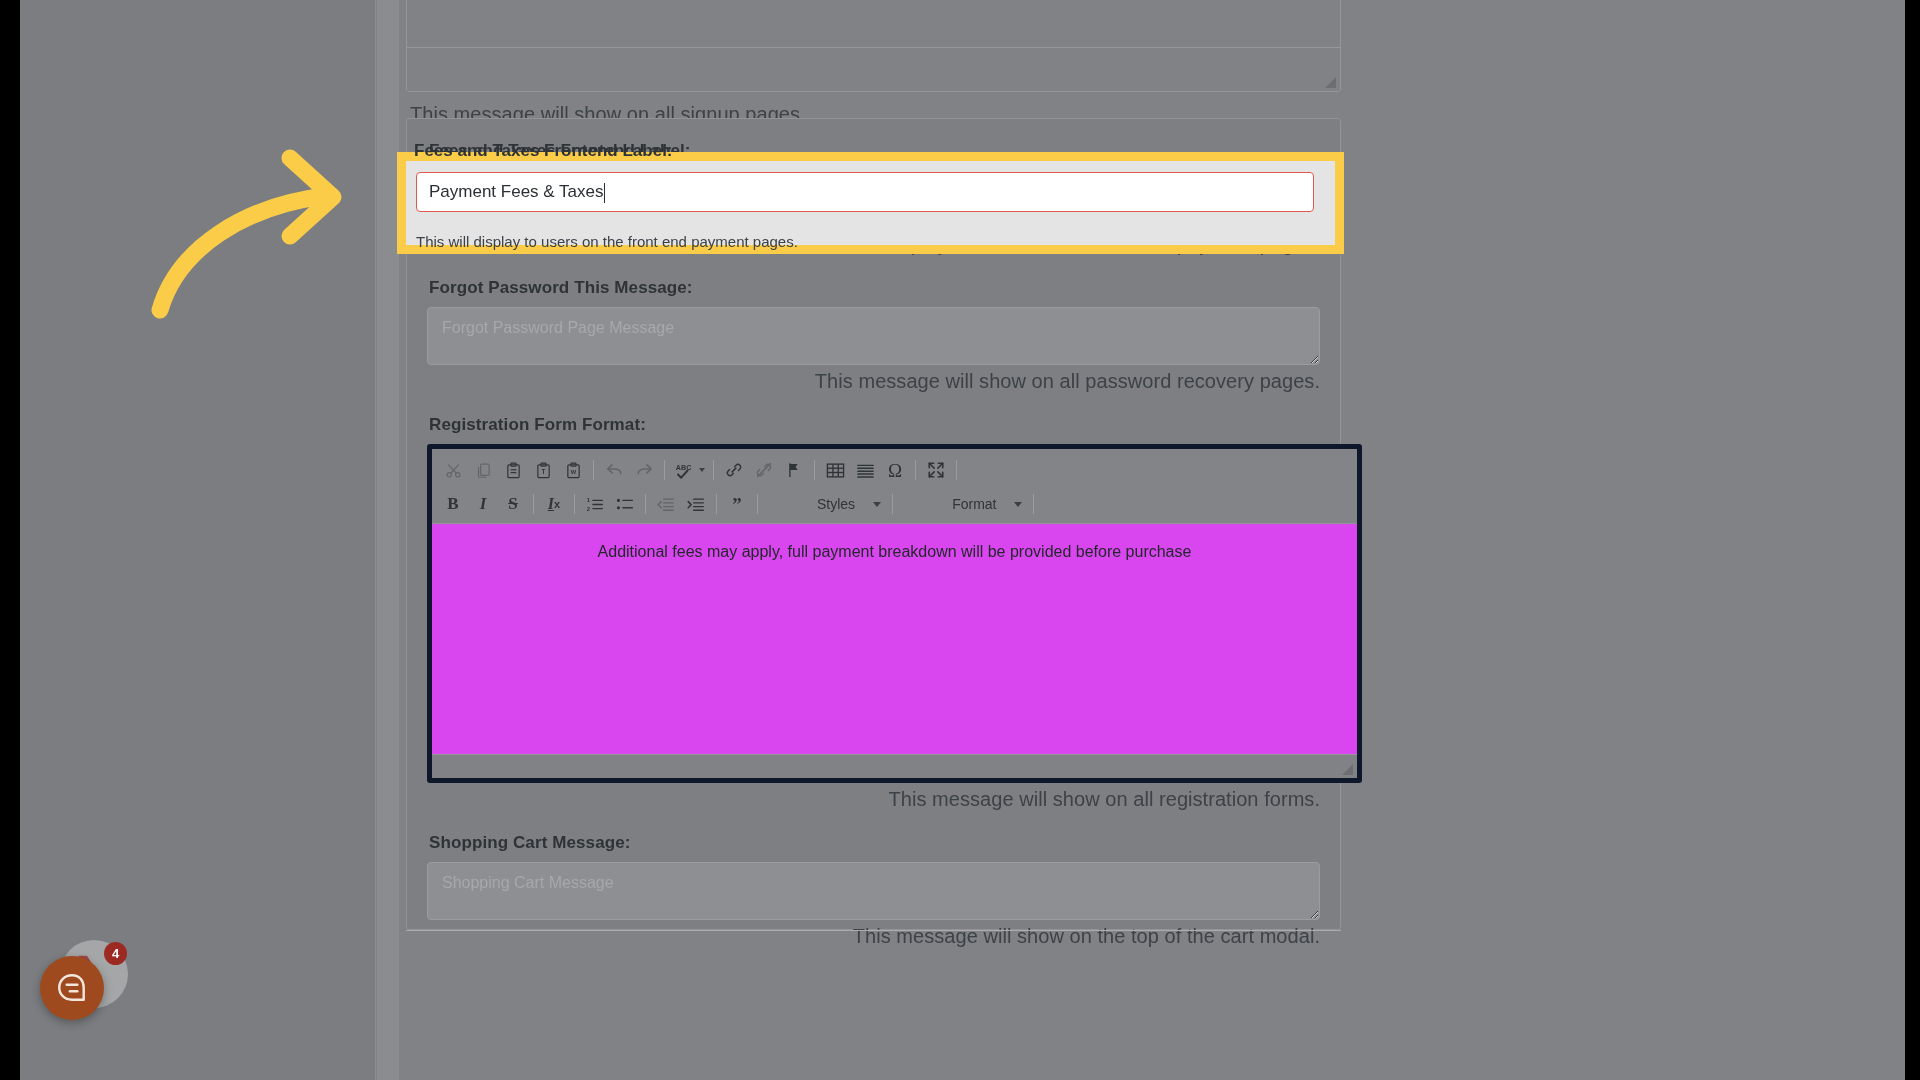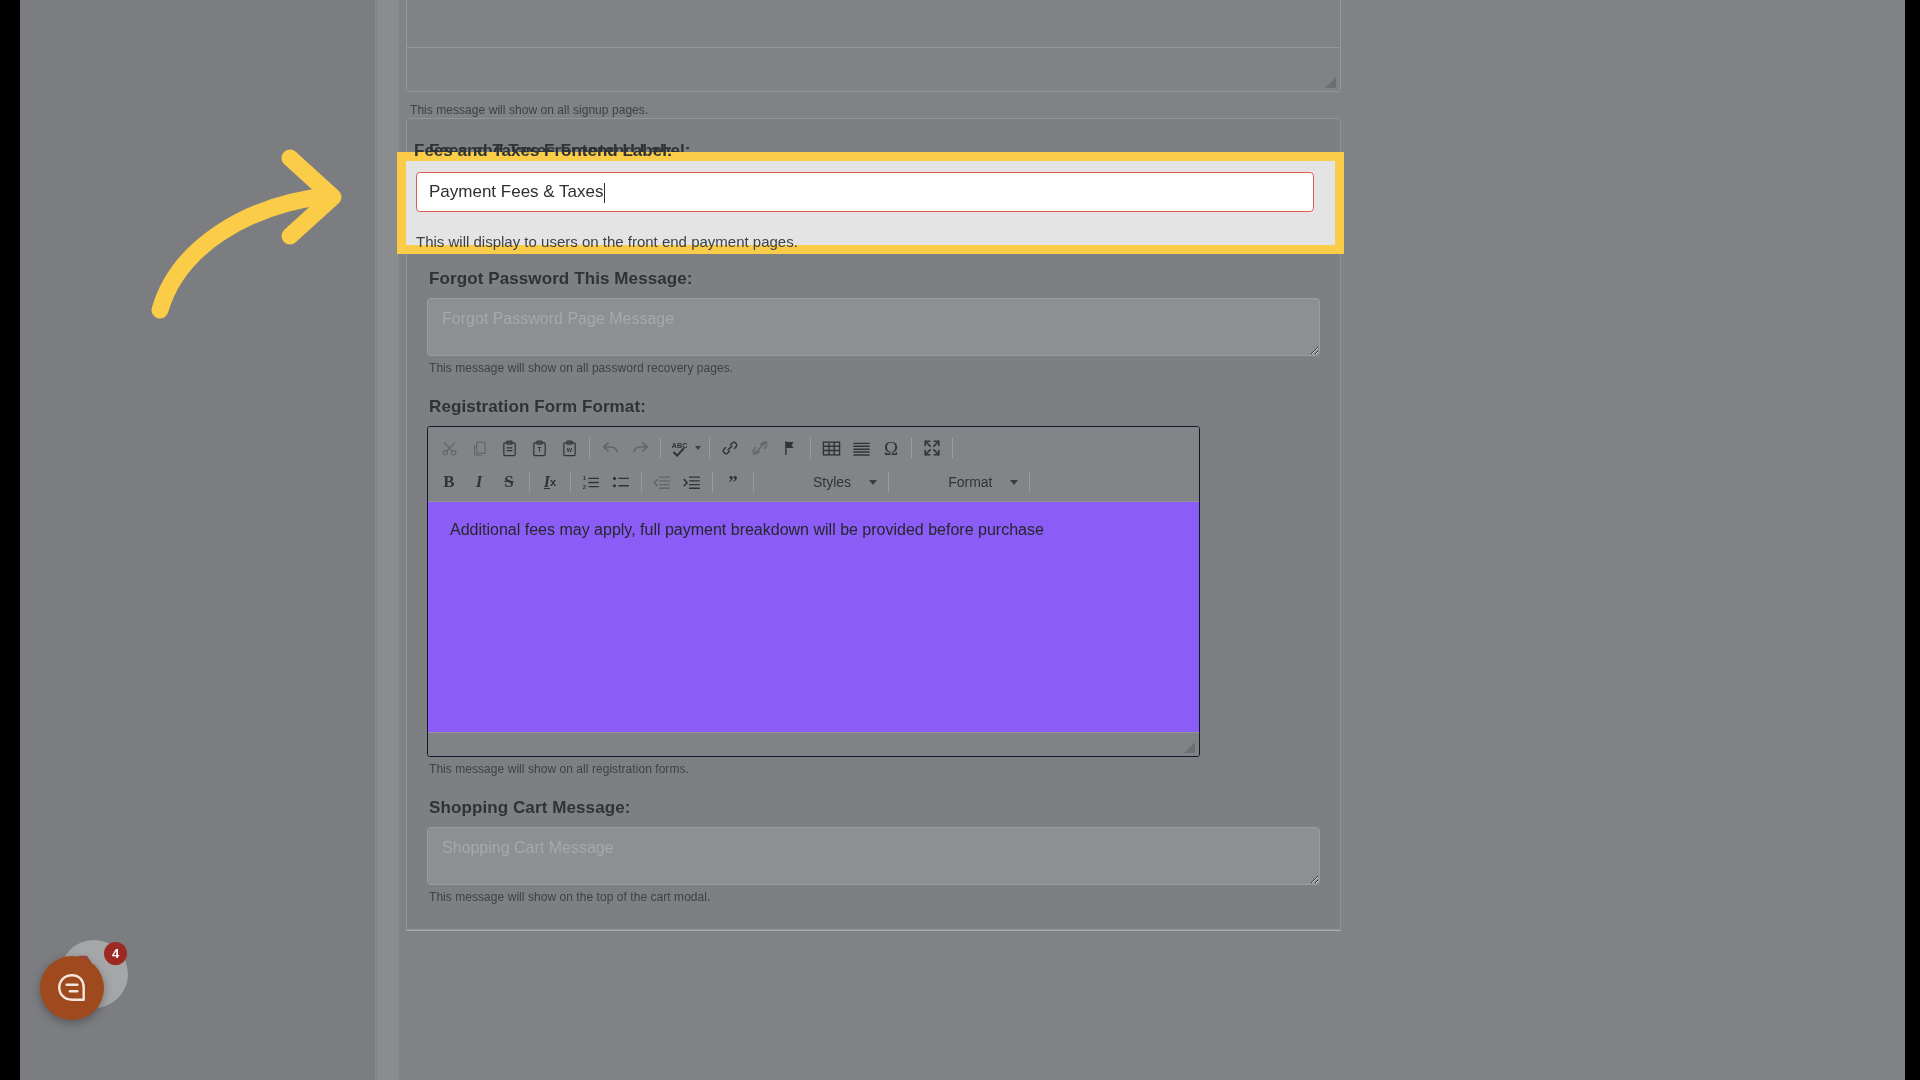--- a/index.html
+++ b/index.html
@@ -54,24 +54,25 @@
   .field-block { margin-bottom: 0; }
   .field-label {
     display: block;
     font-size: 17px;
     font-weight: 700;
     color: #2e3338;
     margin: 22px 0 9px 2px;
     letter-spacing: .1px;
   }
   .help-text {
-    font-size: 12px;
+    font-size: 20px;
     color: #3c4248;
     margin: 5px 0 0 2px;
     letter-spacing: .05px;
+    text-align: right;
   }
 
   textarea.form-area {
     display: block;
     width: 893px;
     height: 58px;
     background: #8d8f92;
     border: 1px solid #9a9c9f;
     border-radius: 4px;
     padding: 11px 14px;
@@ -100,22 +101,22 @@
   }
   .resize-grip {
     position: absolute; right: 4px; bottom: 3px;
     width: 0; height: 0;
     border-left: 11px solid transparent;
     border-bottom: 11px solid #6c6e71;
   }
 
   
   .ckeditor {
-    width: 773px;
-    border: 1px solid #0f172a;
+    width: 935px;
+    border: 5px solid #0f172a;
     border-radius: 3px;
     background: #808285;
     overflow: hidden;
   }
   .ck-toolbar {
     background: #828488;
     border-bottom: 1px solid #919396;
     padding: 4px 6px 2px 6px;
   }
   .ck-row { display: flex; align-items: center; height: 34px; }
@@ -149,25 +150,26 @@
   }
   .caret-sm {
     width: 0; height: 0;
     border-left: 3.5px solid transparent;
     border-right: 3.5px solid transparent;
     border-top: 4.5px solid #3a3f44;
     margin-left: 2px;
   }
   .ck-content {
     height: 230px;
-    background: #8b5cf6;
+    background: #d946ef;
     padding: 16px 22px;
     font-size: 16px;
     color: #24282c;
     line-height: 1.5;
+    text-align: center;
   }
   .ck-footer {
     height: 24px;
     background: #808285;
     border-top: 1px solid #95979a;
     position: relative;
   }
 
   
   #card-rule {

